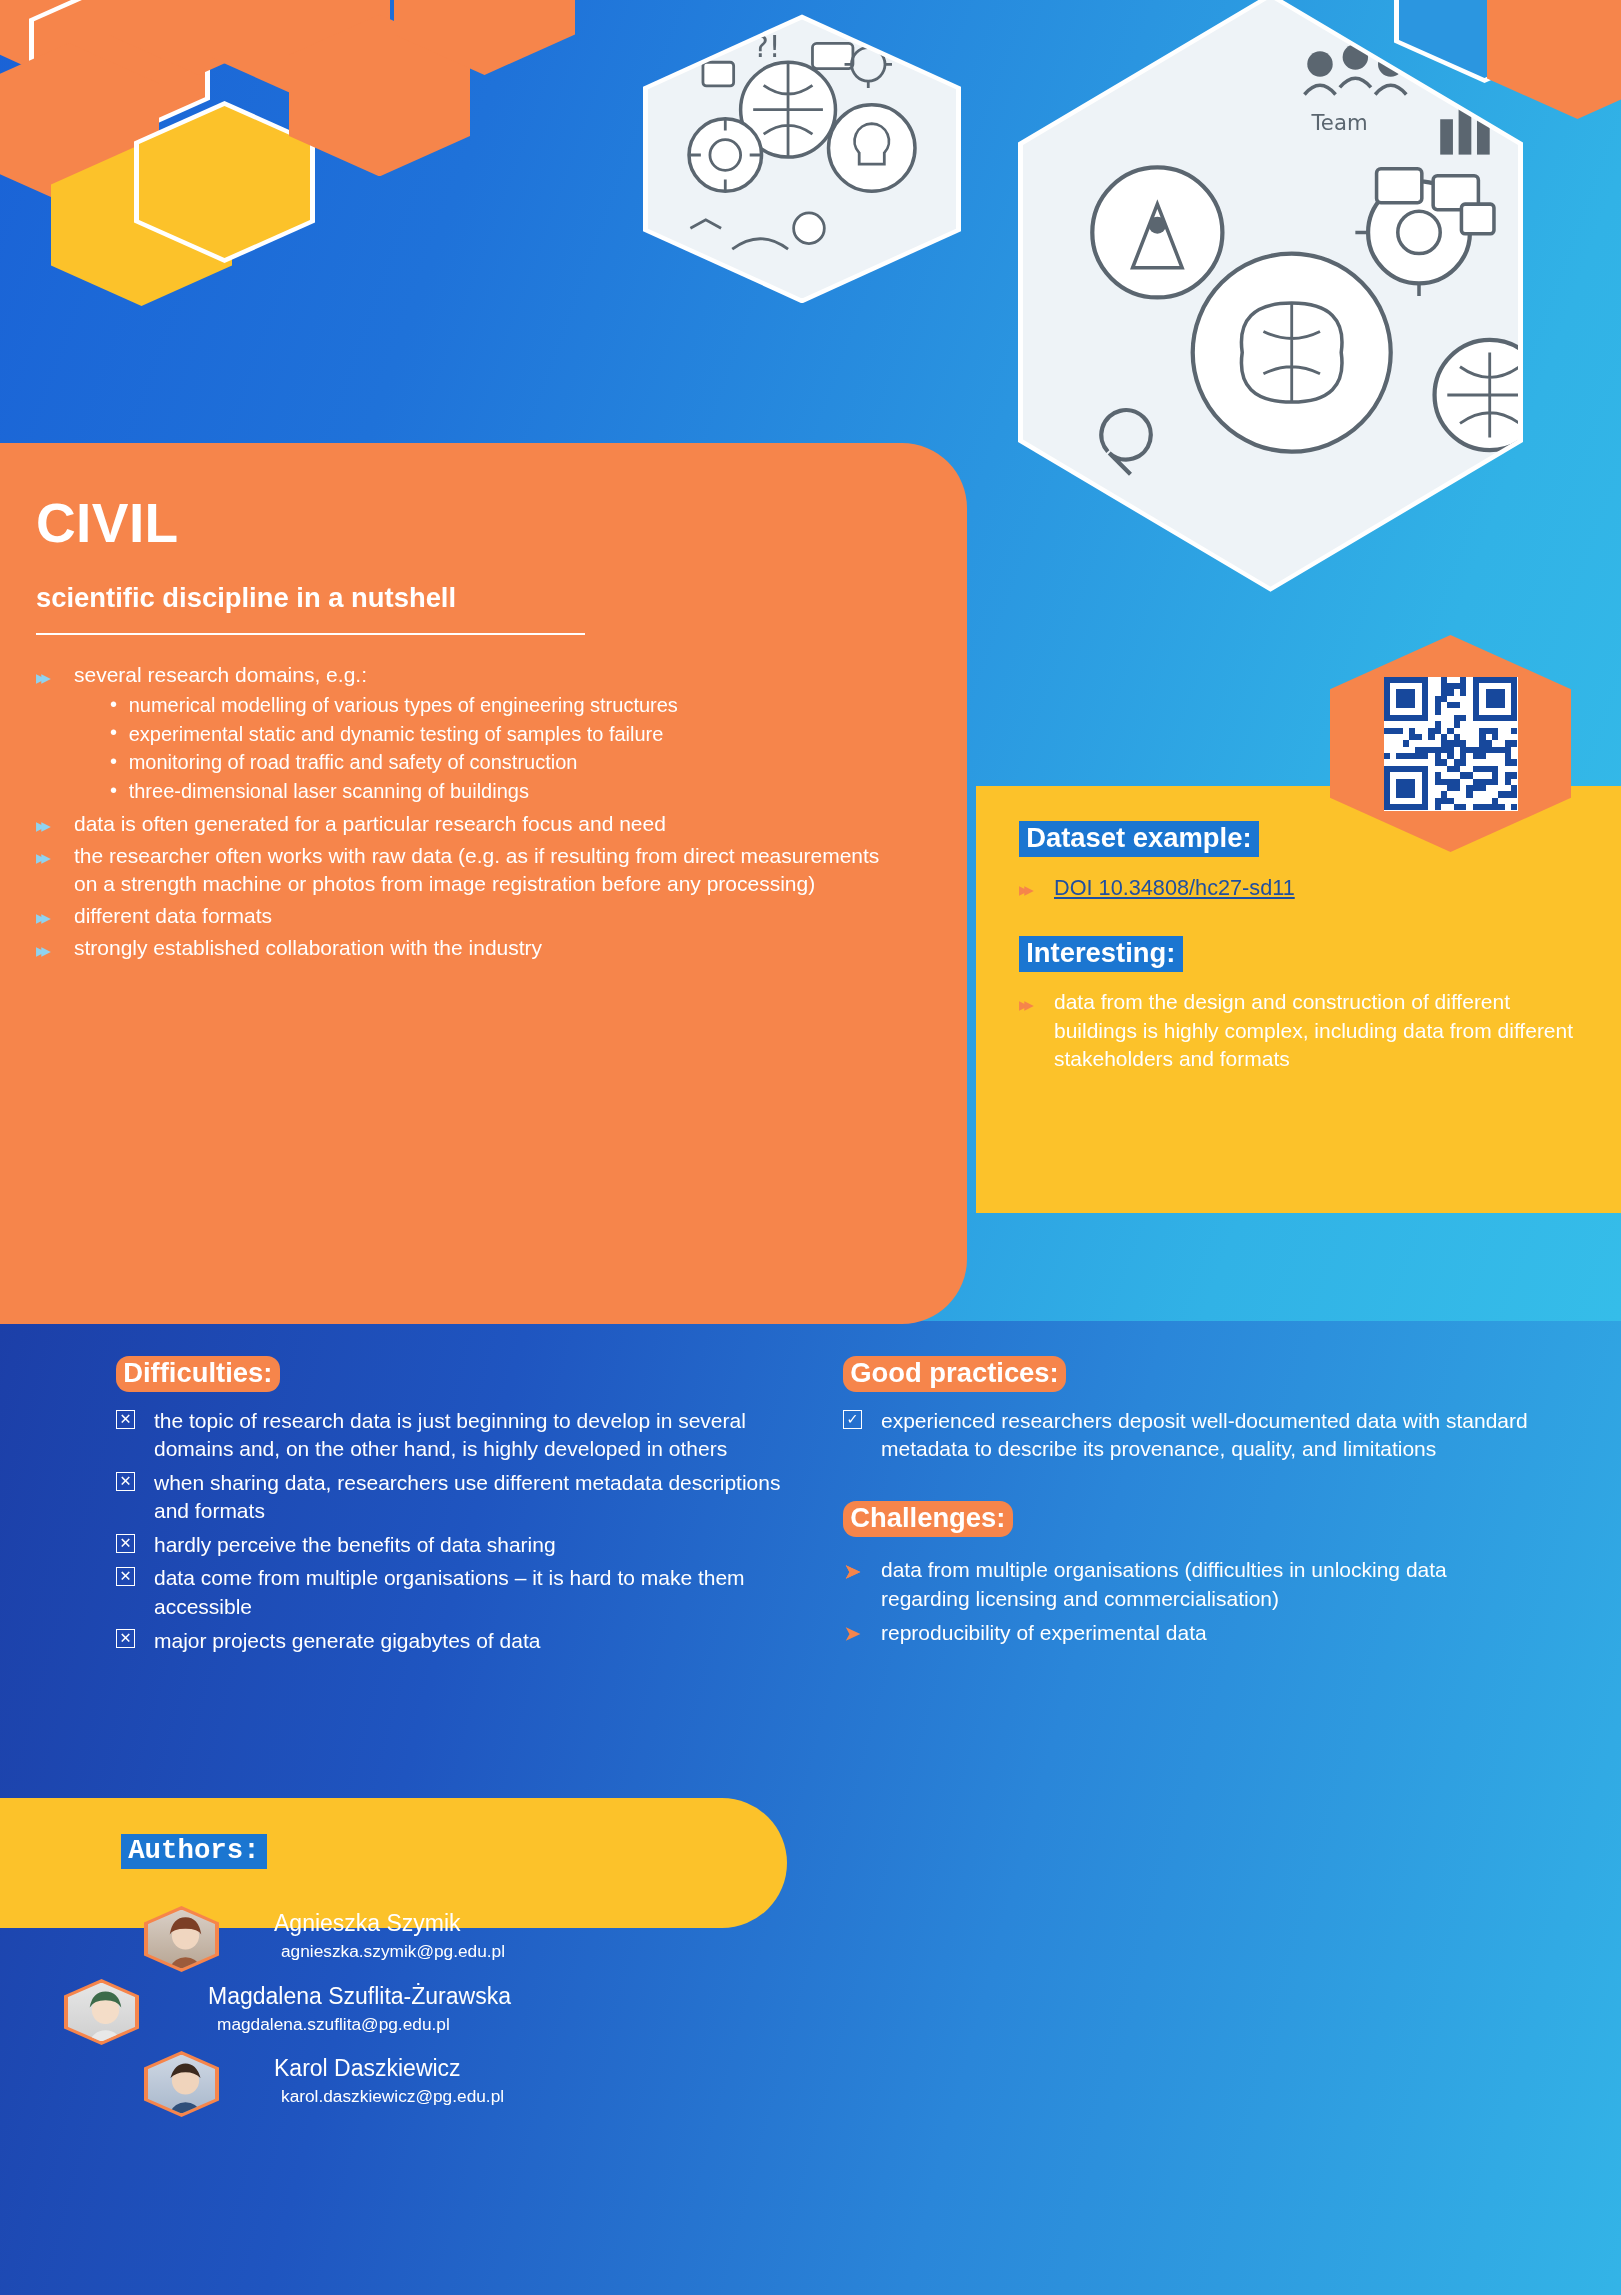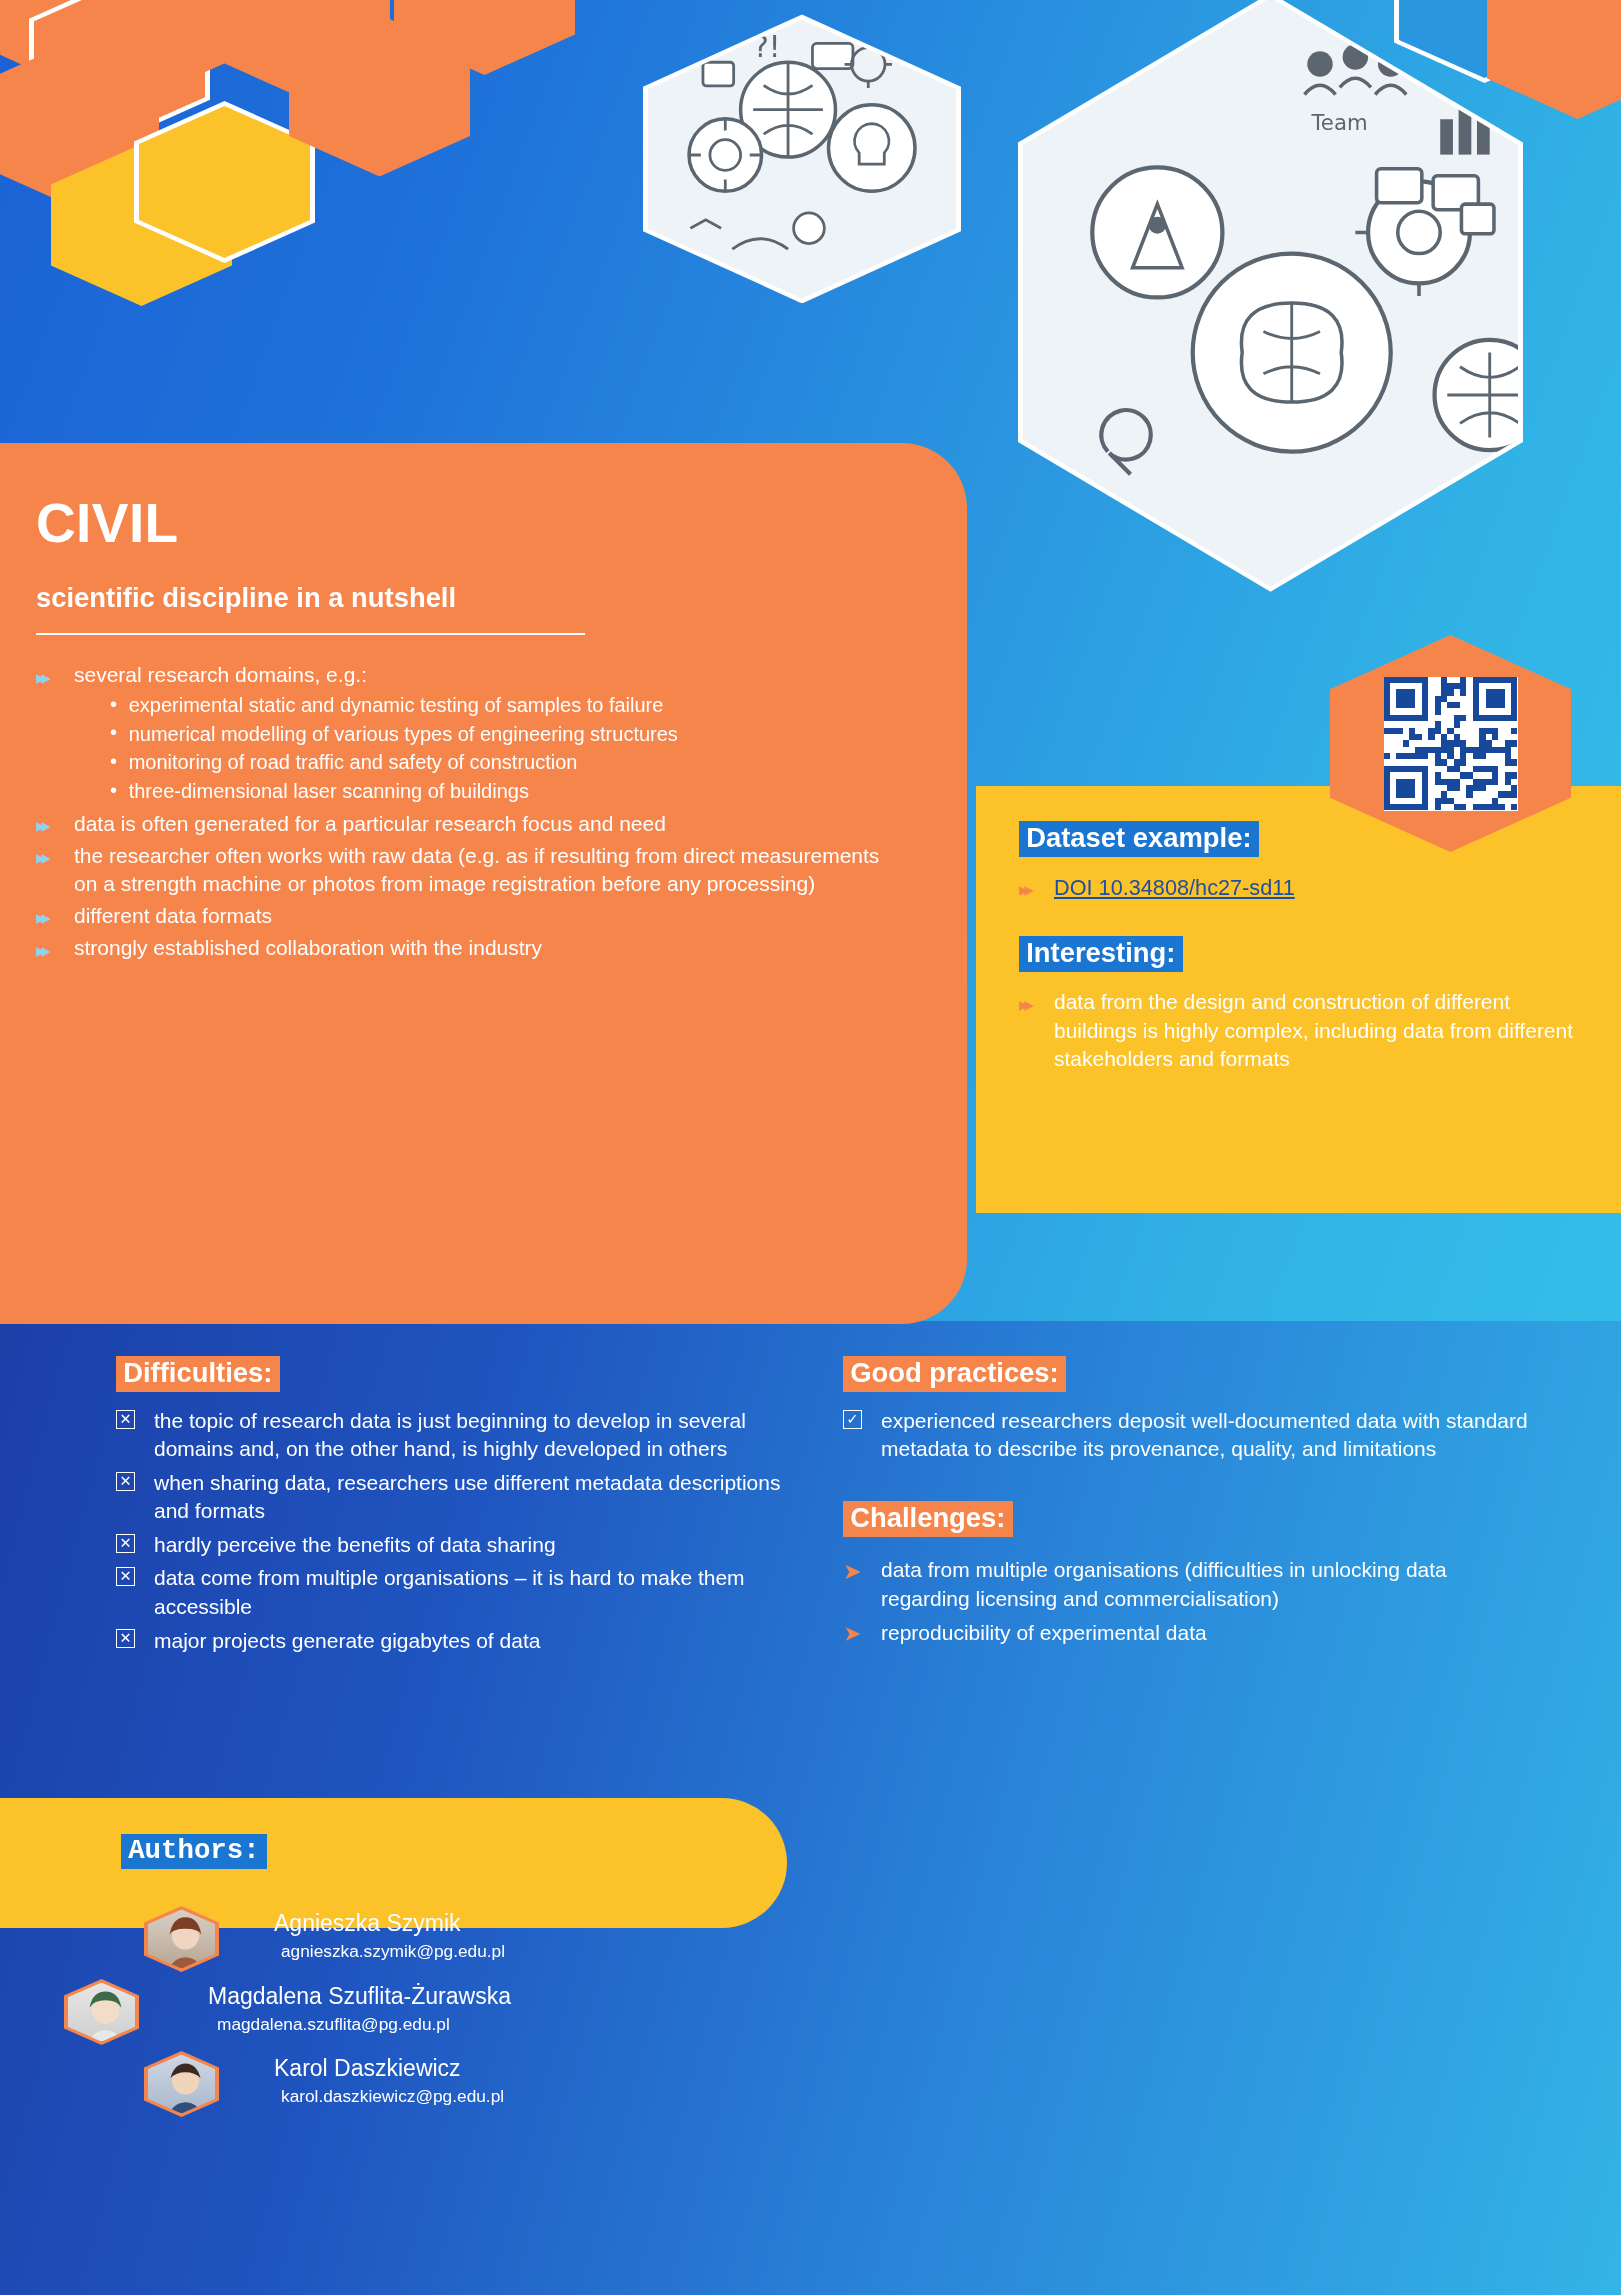--- a/index.html
+++ b/index.html
@@ -100,21 +100,21 @@
   }
   .qr-code {
     width: 134px; height: 134px; background: #ffffff;
     display: grid; grid-template-columns: repeat(21, 1fr); grid-template-rows: repeat(21, 1fr);
   }
   .qr-code i { background: #17489c; }
 
   
   .col-left { position: absolute; left: 116px; top: 1356px; width: 693px; }
   .col-right { position: absolute; left: 843px; top: 1356px; width: 693px; }
-  .sec-head { font-size: 27.4px; font-weight: bold; display: inline-block; margin-bottom: 14.4px; }
+  .sec-head { font-size: 27.4px; font-weight: bold; display: inline-block; margin-bottom: 14.4px; border-radius: 13px; }
   .check-list { list-style: none; margin: 0; padding: 0; }
   .check-list > li {
     position: relative; padding-left: 38px; color: #ffffff; font-size: 21px;
     line-height: 1.36; margin-bottom: 5px;
   }
   .box-mark {
     position: absolute; left: 0; top: 2.9px; width: 19px; height: 19px;
     border: 1.4px solid #ffffff; color: #ffffff; font-size: 14.4px; line-height: 16px; text-align: center;
   }
   .chev-mark { position: absolute; left: 1.4px; top: 2.2px; color: #f6854b; font-size: 19px; font-weight: bold; }
@@ -238,22 +238,22 @@
     <span>CIVIL</span><br>
   </div>
   <div class="title-sub">scientific discipline in a nutshell</div>
   <div class="title-rule"></div>
 
   <ul class="bullet-list">
     <li>
       <span class="arrow-mark">▸▸</span>
       <span>several research domains, e.g.:</span>
       <ul class="sub-list">
+        <li>numerical modelling of various types of engineering structures</li>
         <li>experimental static and dynamic testing of samples to failure</li>
-        <li>numerical modelling of various types of engineering structures</li>
         <li>monitoring of road traffic and safety of construction</li>
         <li>three-dimensional laser scanning of buildings</li>
       </ul>
     </li>
     <li>
       <span class="arrow-mark">▸▸</span>
       <span>data is often generated for a particular research focus and need</span>
     </li>
     <li>
       <span class="arrow-mark">▸▸</span>

